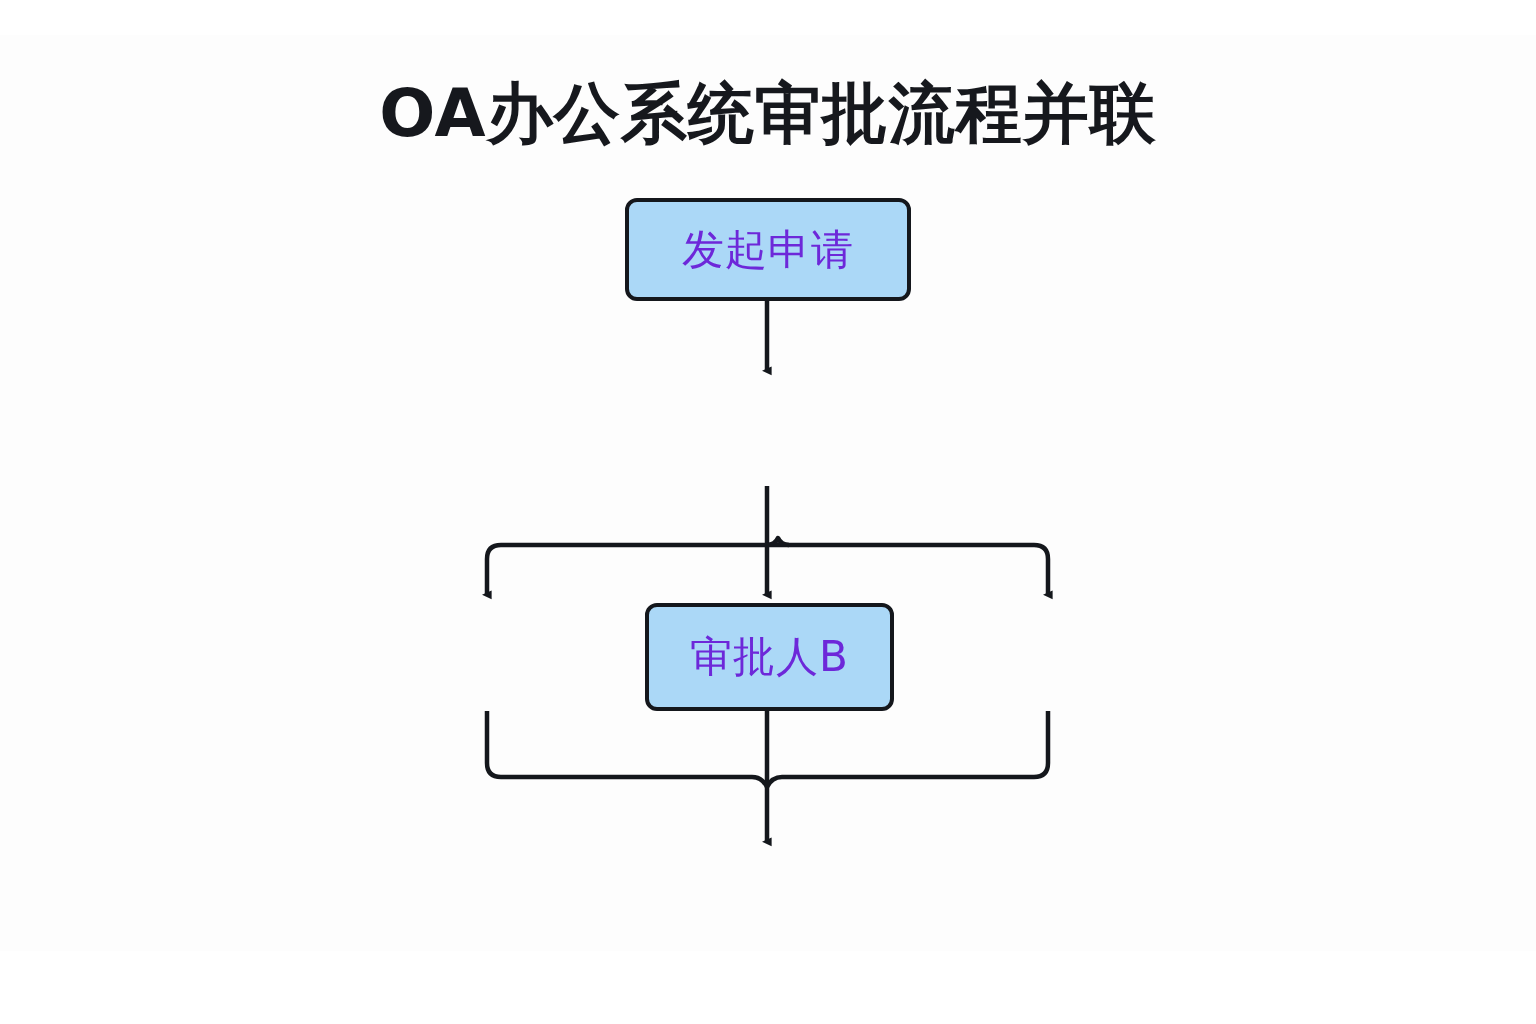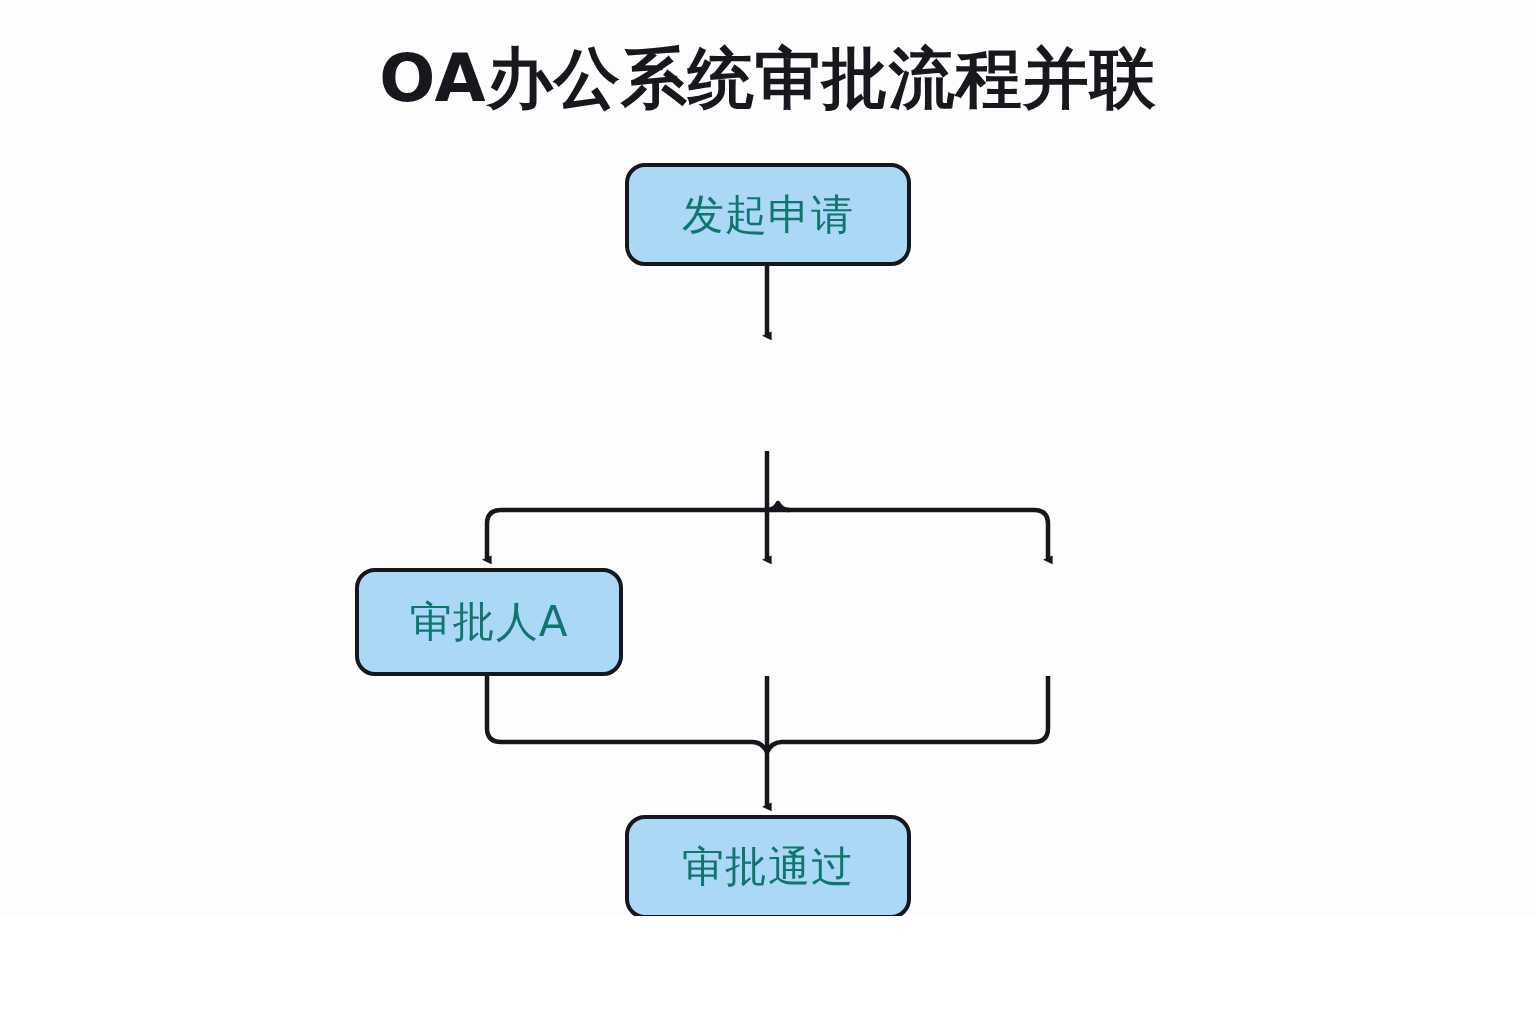--- a/index.html
+++ b/index.html
@@ -7,20 +7,21 @@
     padding: 0;
     background: #ffffff;
   }
   #canvas {
     position: relative;
     width: 1536px;
     height: 916px;
     background: #fdfdfd;
     overflow: hidden;
     font-family: "DejaVu Sans", "Liberation Sans", sans-serif;
+    margin-top: 35px;
   }
   #flow-svg {
     position: absolute;
     left: 0;
     top: 0;
     width: 1536px;
     height: 1024px;
   }
   .chart-title {
     position: absolute;
@@ -33,25 +34,25 @@
     font-weight: 700;
     letter-spacing: 1px;
     color: #16181d;
     white-space: nowrap;
   }
   .node {
     position: absolute;
     box-sizing: border-box;
     background: #abd8f7;
     border: 4px solid #14171c;
-    border-radius: 20px;
+    border-radius: 12px;
     display: flex;
     align-items: center;
     justify-content: center;
-    color: #0f766e;
+    color: #6d28d9;
     font-family: "DejaVu Sans", "Liberation Sans", sans-serif;
     font-size: 42px;
     font-weight: 400;
     line-height: 1;
     letter-spacing: 1px;
     user-select: none;
   }
   .node-label {
     display: block;
     white-space: nowrap;
@@ -94,23 +95,20 @@
       <path d="M 767 676 L 767 807" marker-end="url(#arrowhead)"></path>
 
     </g>
   </svg>
 
   <div class="node" style="left:625px; top:163px; width:286px; height:103px;">
     <span class="node-label">发起申请</span>
   </div>
 
 
-  <div class="node" style="left:355px; top:568px; width:268px; height:108px;">
-    <span class="node-label">审批人A</span>
+
+  <div class="node" style="left:645px; top:568px; width:249px; height:108px;">
+    <span class="node-label">审批人B</span>
   </div>
 
 
 
-  <div class="node" style="left:625px; top:815px; width:286px; height:104px;">
-    <span class="node-label">审批通过</span>
-  </div>
-
 </div>
 
 </body></html>

